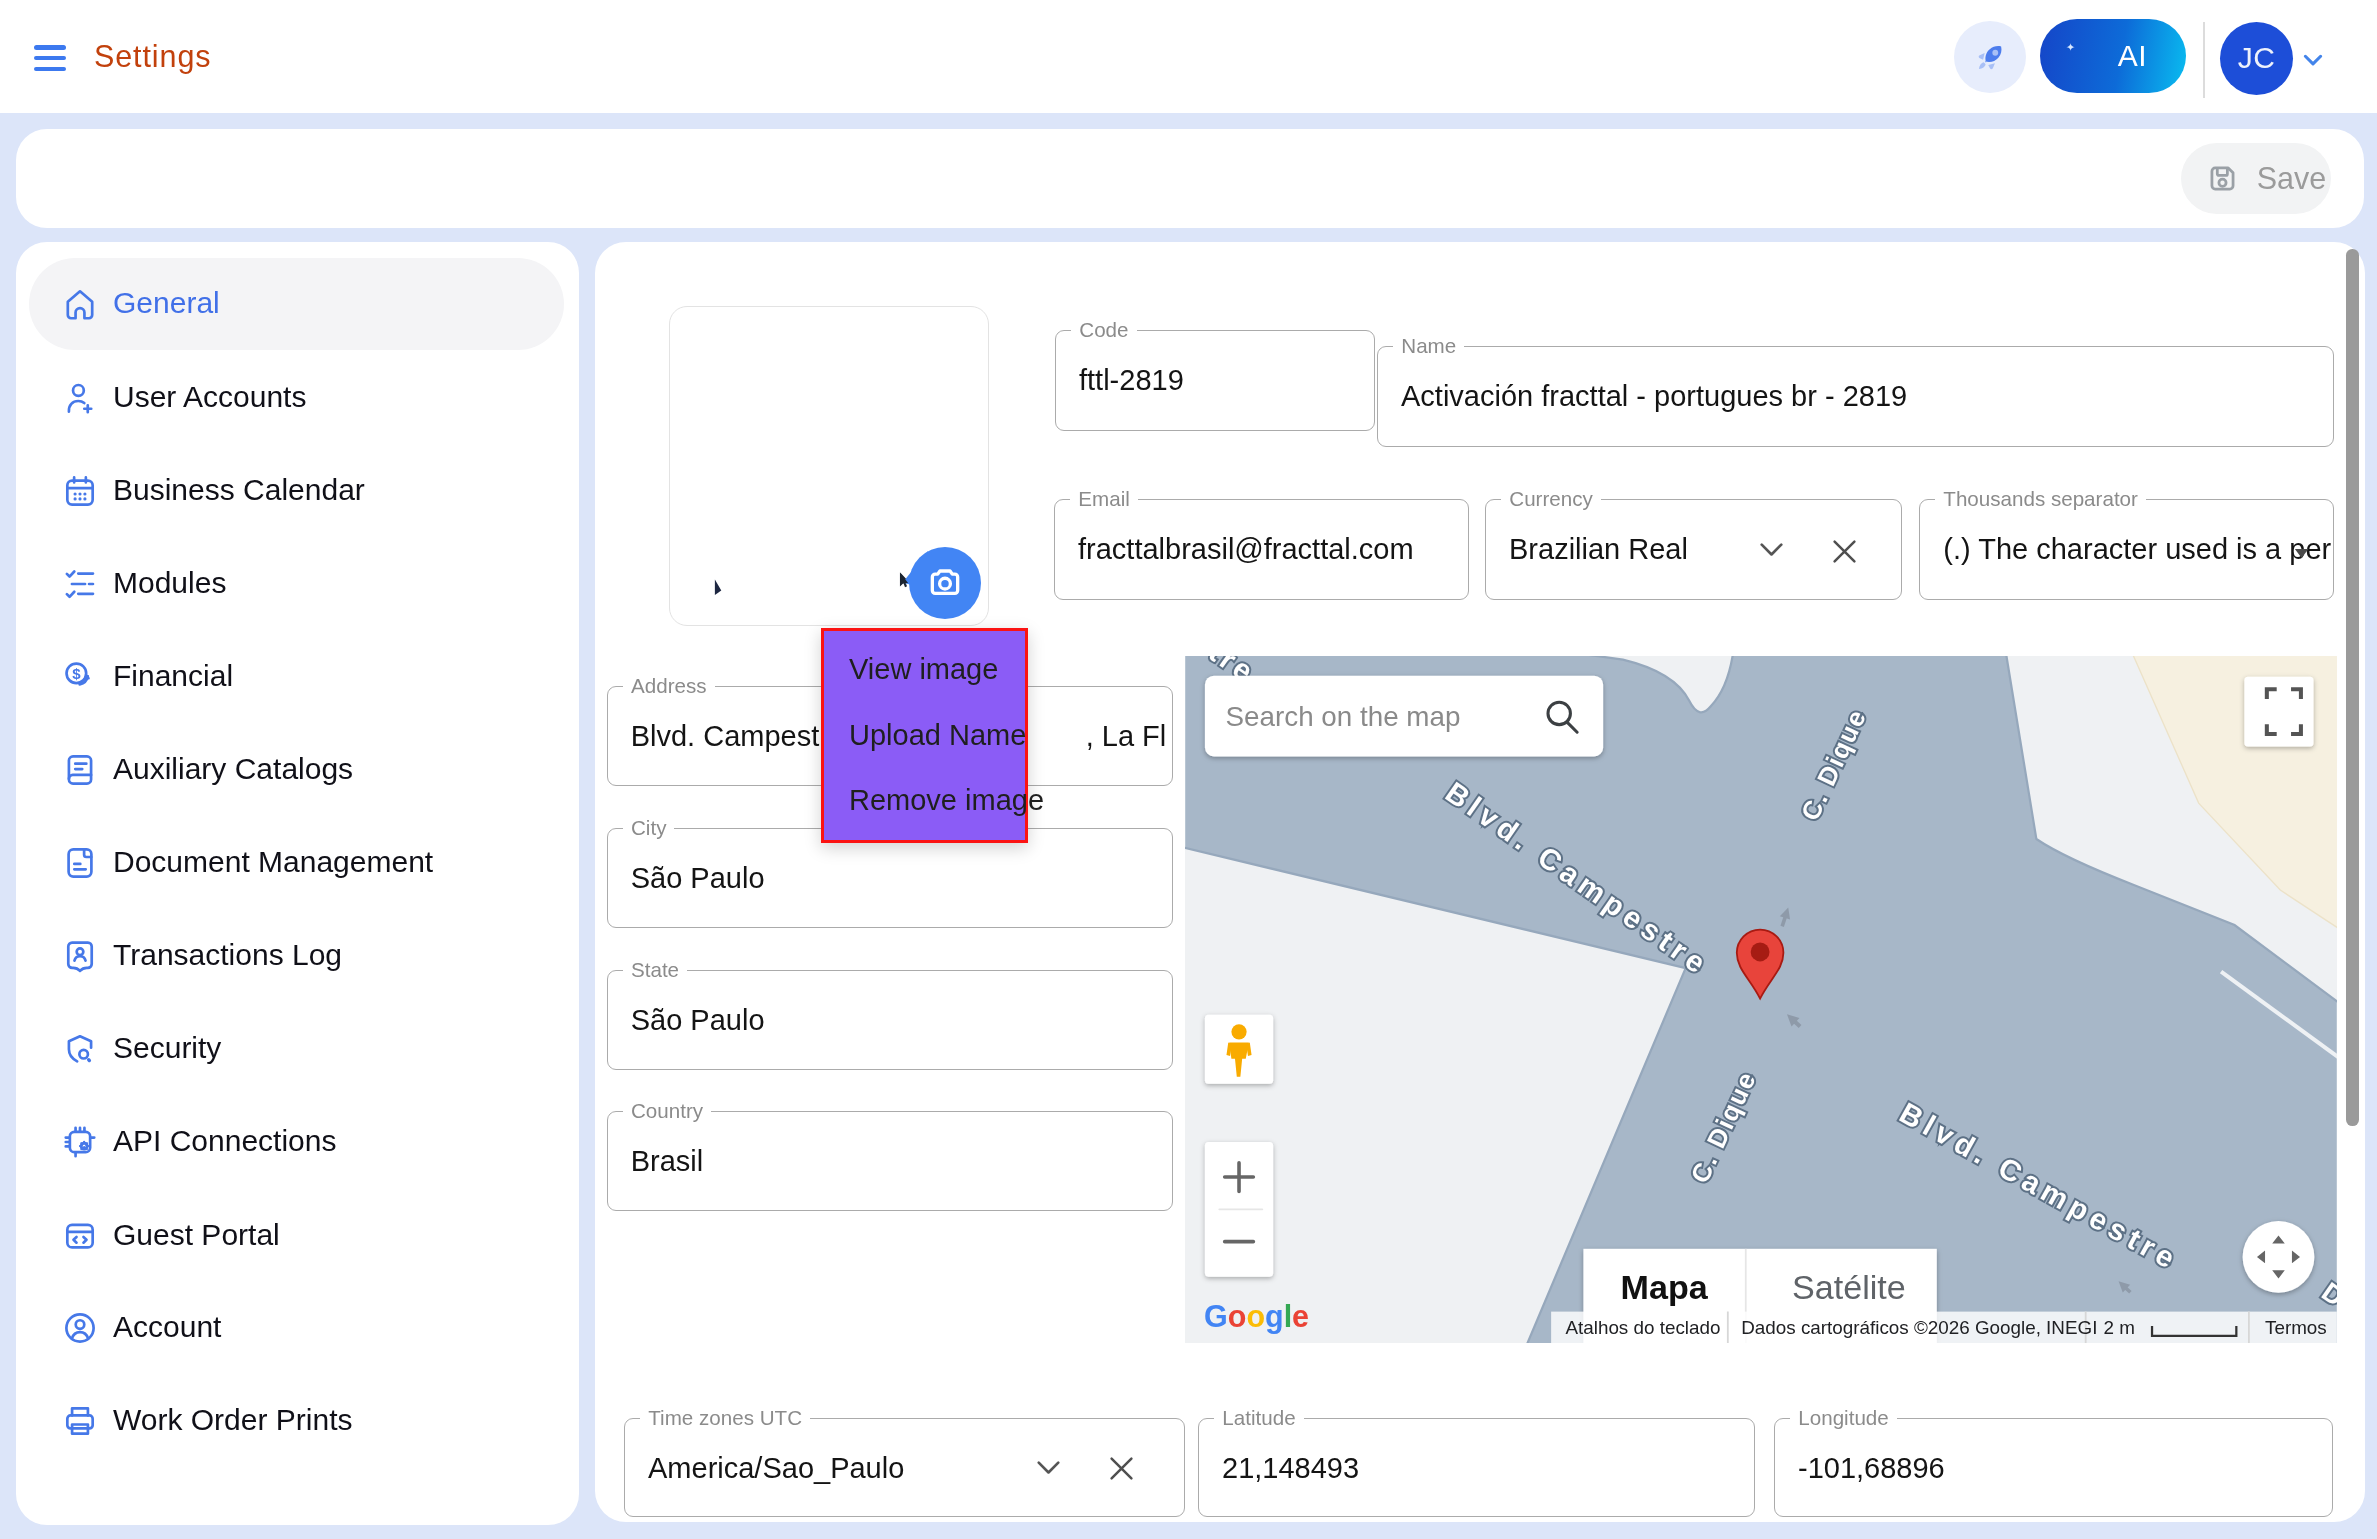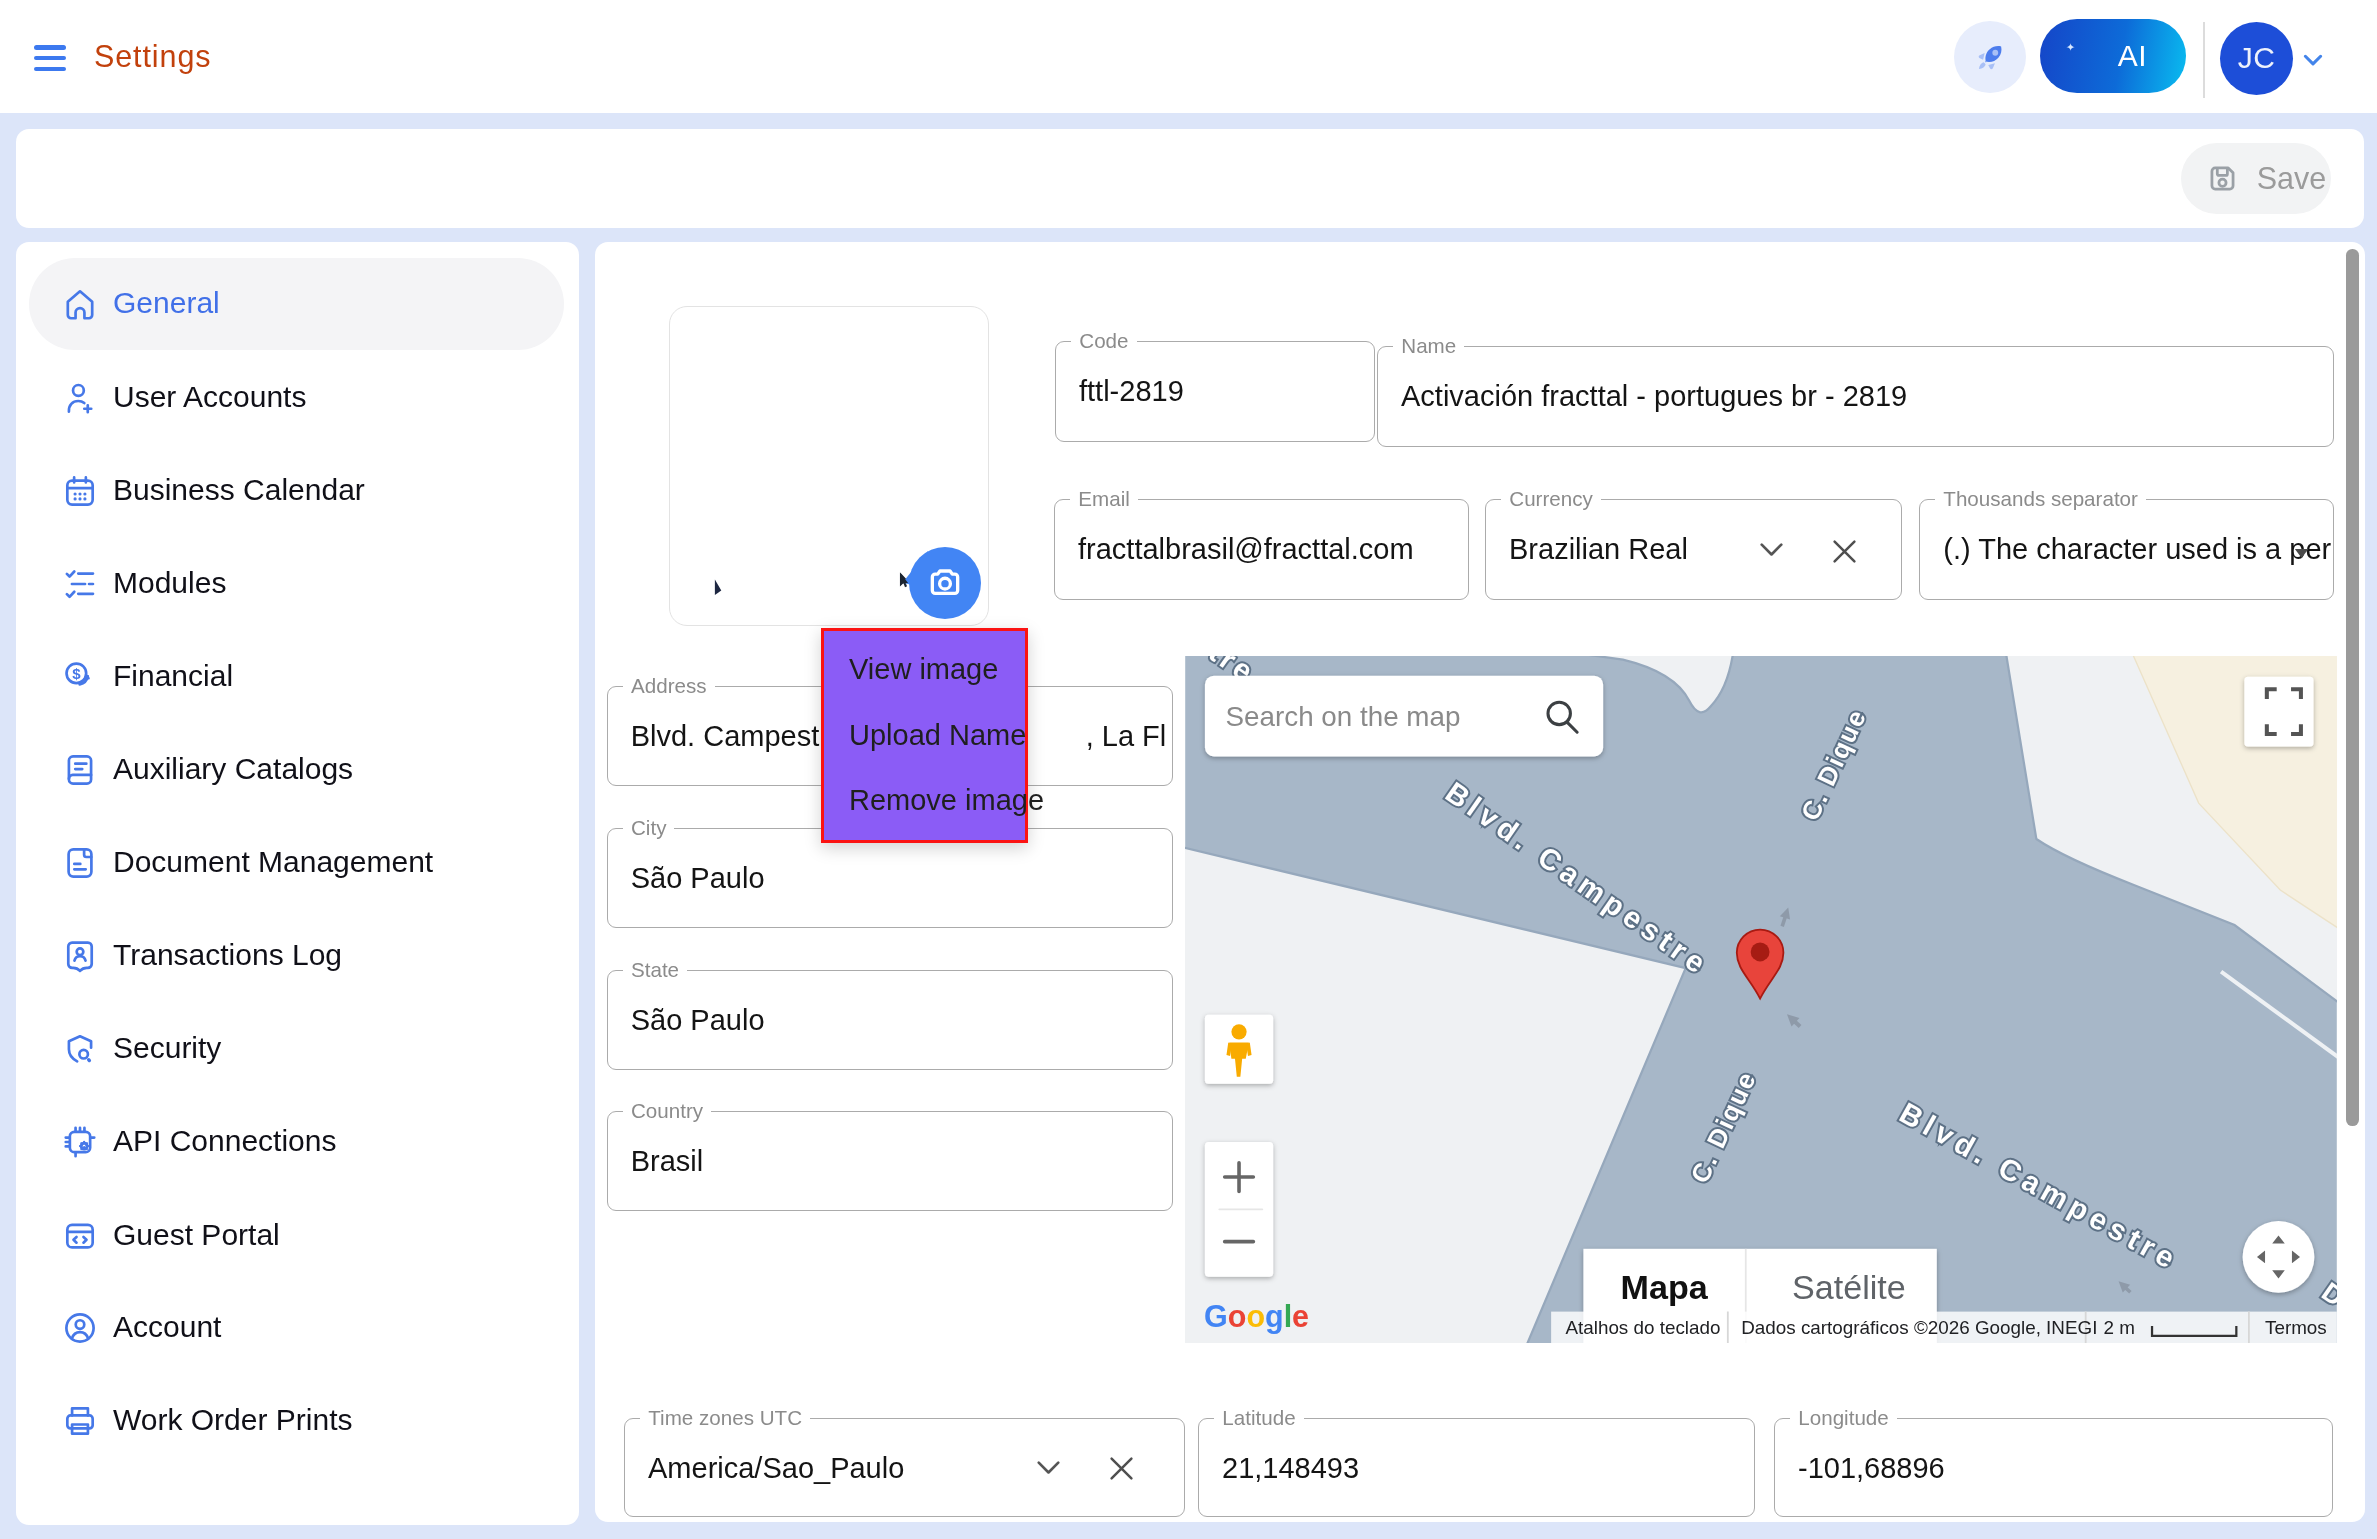--- a/index.html
+++ b/index.html
@@ -12,21 +12,21 @@
 #burger div{position:absolute;left:0;width:32px;height:4.5px;border-radius:2.7px;background:#3c79ef}
 #settings-title{position:absolute;left:94px;top:39px;font-size:30.5px;font-weight:500;color:#c2410c;letter-spacing:0.9px}
 .circ{position:absolute;border-radius:50%}
 #rocketc{left:1954px;top:20.6px;width:72px;height:72px;background:#e7edfc}
 #aipill{position:absolute;left:2040px;top:19px;width:146px;height:74px;border-radius:38px;background:linear-gradient(100deg,#1545c8 0%,#0d6bd8 55%,#09bdf0 100%)}
 #aipill .ai{position:absolute;right:39px;top:20px;color:#fff;font-size:30px;font-weight:400;letter-spacing:0.4px}
 #aipill .spark{position:absolute;left:26px;top:22.4px;color:#d9e8ff;font-size:10.8px}
 #hdr-div{position:absolute;left:2203px;top:21.5px;width:1.8px;height:76px;background:#dcdcdc}
 #jc{left:2220px;top:21.5px;width:73px;height:73px;background:#1d4ed8;color:#eef2fb;font-size:30px;font-weight:400;display:flex;align-items:center;justify-content:center;letter-spacing:0.4px}
 
-.card{position:absolute;background:#fff;border-radius:13px}
+.card{position:absolute;background:#fff;border-radius:31px}
 #toolbar{left:16px;top:129px;width:2348px;height:99px}
 #savebtn{position:absolute;left:2165px;top:14.4px;width:150px;height:71px;border-radius:36px;background:#f2f3f4;display:flex;align-items:center}
 #savebtn span{color:#9b9b9b;font-size:30.5px;margin-left:14.4px}
 #sidebar{left:16px;top:242px;width:563px;height:1283px}
 .mitem{position:absolute;left:0;width:563px;height:93px}
 .mitem .ic{position:absolute;left:45px;top:50%;margin-top:-19px;width:38px;height:38px}
 .mitem .tx{position:absolute;left:97px;top:50%;transform:translateY(-52%);font-size:30px;color:#101018}
 #pill-active{position:absolute;left:12.6px;top:16px;width:535px;height:92px;background:#f4f4f6;border-radius:47px}
 .mitem.act .tx{color:#4170e8}
 
@@ -210,21 +210,21 @@
     </svg>
   <svg id="camtail" viewBox="0 0 60 90">
       <polygon points="3,44 31,9 42,55" fill="#4285f4"></polygon>
     </svg>
   <div id="cambtn">
     <svg style="position:absolute;left:17px;top:17px" width="38" height="38" viewBox="0 0 24 24" fill="none" stroke="#fff" stroke-width="2.1" stroke-linejoin="round" stroke-linecap="round">
         <path d="M4 8.2a1.8 1.8 0 0 1 1.8-1.8h1.6l1.4-2h6.4l1.4 2h1.6A1.8 1.8 0 0 1 20 8.2v8.6a1.8 1.8 0 0 1-1.8 1.8H5.8A1.8 1.8 0 0 1 4 16.8z"></path>
         <circle cx="12" cy="12.4" r="3.4"></circle>
       </svg>
   </div>
-  <div class="fld" style="left:460px;top:99px;width:320px;height:101px">
+  <div class="fld" style="left:460px;top:88px;width:320px;height:101px">
       <span class="lbl">Code</span>
       <span class="val">fttl-2819</span>
     </div>
   <div class="fld" style="left:782px;top:104px;width:957px;height:101px">
       <span class="lbl">Name</span>
       <span class="val">Activación fracttal - portugues br - 2819</span>
     </div>
   <div class="fld" style="left:459px;top:257px;width:415px;height:101px">
       <span class="lbl">Email</span>
       <span class="val">fracttalbrasil@fracttal.com</span>

